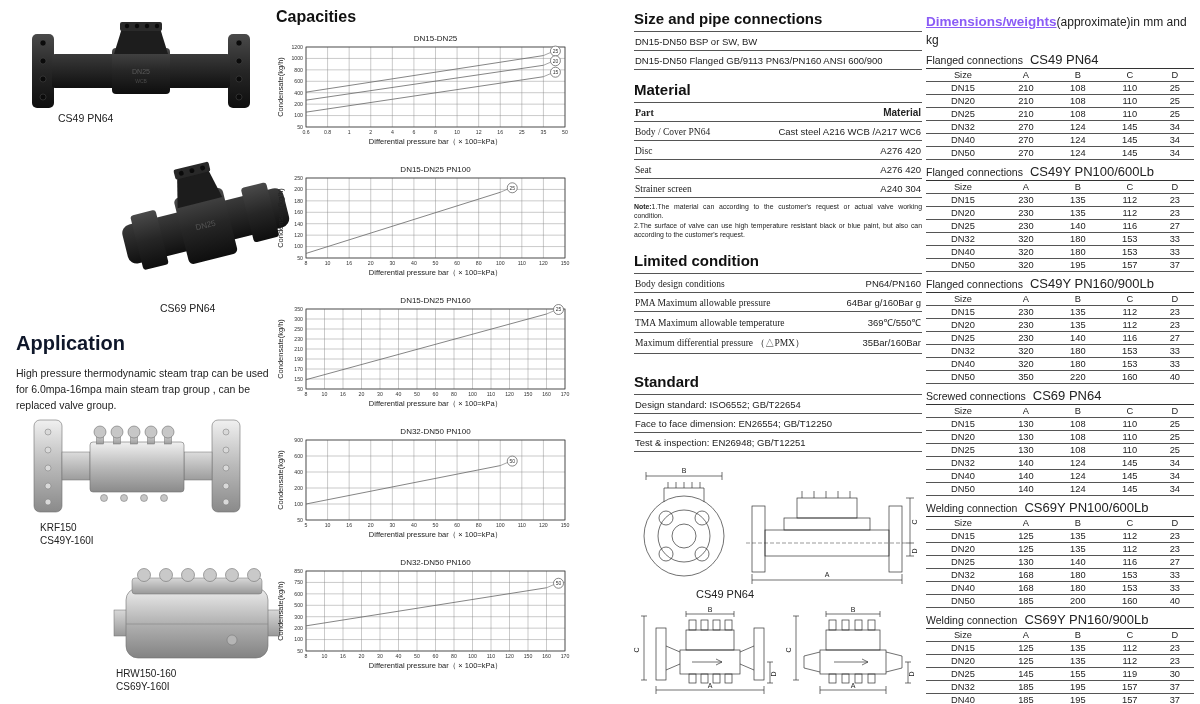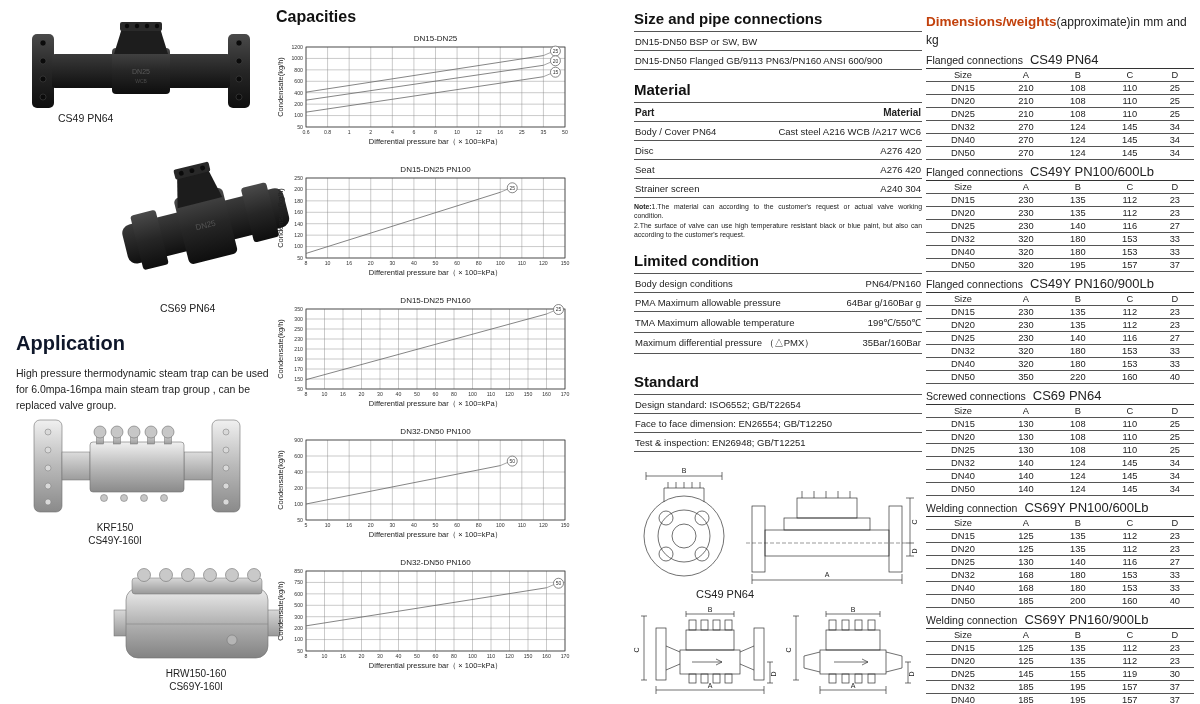--- a/index.html
+++ b/index.html
@@ -3,39 +3,39 @@
 <meta charset="utf-8">
 <style>
   html,body{margin:0;padding:0;background:#fff;font-family:"Liberation Sans",sans-serif;color:#222;}
   .page{position:relative;width:1200px;height:704px;background:#fff;overflow:hidden;}
   .col1{position:absolute;left:12px;top:0;width:274px;height:704px;}
   .col2{position:absolute;left:276px;top:8px;width:332px;}
   .col3{position:absolute;left:634px;top:10px;width:288px;}
   .col4{position:absolute;left:926px;top:10px;width:268px;}
   .ph{position:absolute;}
   .plabel{position:absolute;font-size:10.5px;color:#222;}
-  .plabel2{position:absolute;font-size:10px;color:#222;text-align:center;line-height:1.25;}
+  .plabel2{position:absolute;font-size:10px;color:#222;line-height:1.25;}
   .apph{position:absolute;left:4px;top:332px;margin:0;font-size:20px;font-weight:bold;color:#0f172a;}
   .appt{position:absolute;left:4px;top:366px;width:260px;margin:0;font-size:10.5px;line-height:1.5;color:#222;}
   h1.sec{font-size:16px;font-weight:bold;color:#111;margin:0 0 6px 0;}
   .col3 h1.sec{font-size:15px;margin:0 0 4px 0;}
   .mt10{margin-top:11px !important;}
   .mt12{margin-top:13px !important;}
   .mt18{margin-top:19px !important;}
   .ruled{border-bottom:1px solid #555;}
   .rrow{display:flex;justify-content:space-between;align-items:baseline;border-top:1px solid #555;padding:3.5px 1px;font-size:9.5px;}
-  .rrow .k{text-align:right;}
+  .rrow .k{text-align:right;font-family:Liberation Serif, serif;}
   .rrow .v{text-align:right;white-space:nowrap;}
   .b{font-weight:bold;}
   .mhead{font-size:10px;}
   .note{font-size:6.9px;line-height:1.35;margin-top:4px;color:#222;text-align:justify;}
   .diag1{margin-top:10px;}
   .diaglabel1{font-size:11px;color:#222;margin:-4px 0 4px 62px;}
   .dimhead{margin:2px 0 2px 0;}
-  .dimhead .t{font-size:13.5px;font-weight:bold;color:#c2410c;}
+  .dimhead .t{font-size:13.5px;font-weight:bold;color:#8b5cf6;text-decoration:underline;}
   .dimhead .sub{font-size:12px;color:#222;}
   .dimblock{margin-bottom:3px;}
   .dimtitle{display:flex;align-items:baseline;gap:7px;margin:4px 0 1px 0;}
   .dimtitle .conn{font-size:10.5px;}
   .dimtitle .model{font-size:13px;}
   .dimblock table{width:100%;border-collapse:collapse;font-size:9.3px;color:#222;}
   .dimblock th{font-weight:normal;border-top:1.2px solid #333;border-bottom:1px solid #555;padding:1px 2px;text-align:center;}
   .dimblock td{border-bottom:1px solid #555;padding:1px 2px;text-align:center;}
   #charts svg{display:block;}
   svg text{font-family:"Liberation Sans",sans-serif;}
@@ -520,21 +520,21 @@
         <div class="rrow">
           <span class="k">Body design conditions</span>
           <span class="v">PN64/PN160</span>
         </div>
         <div class="rrow">
           <span class="k">PMA Maximum allowable pressure</span>
           <span class="v">64Bar g/160Bar g</span>
         </div>
         <div class="rrow">
           <span class="k">TMA Maximum allowable temperature</span>
-          <span class="v">199℃/550℃</span>
+          <span class="v">369℃/550℃</span>
         </div>
         <div class="rrow">
           <span class="k">Maximum differential pressure （△PMX）</span>
           <span class="v">35Bar/160Bar</span>
         </div>
       </div>
 
     <h1 class="sec mt18">Standard</h1>
     <div id="standard-rows" class="ruled">
         <div class="rrow">Design standard: ISO6552; GB/T22654</div>

